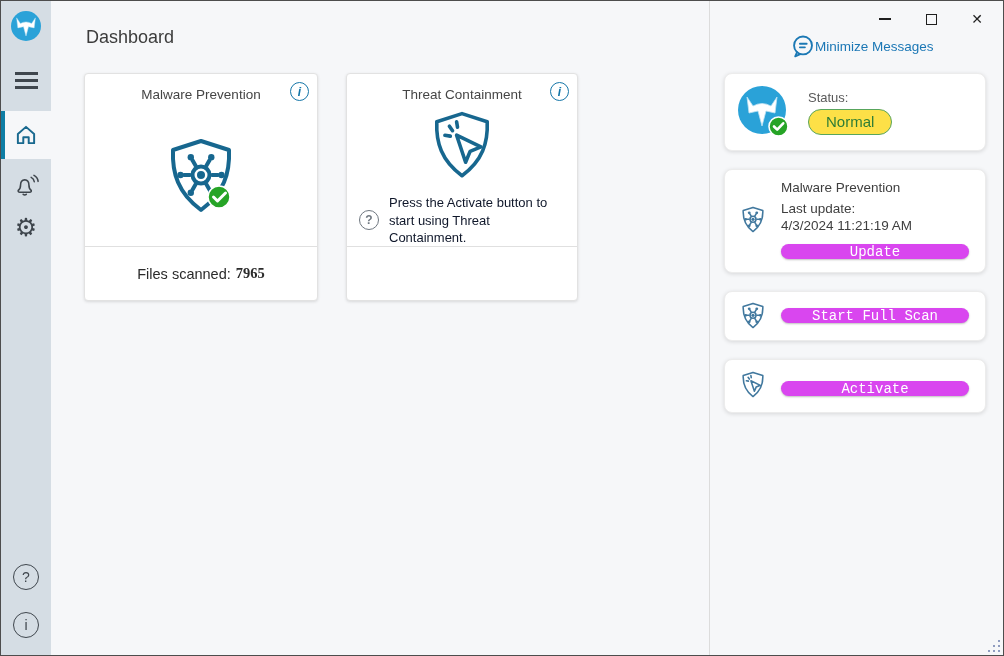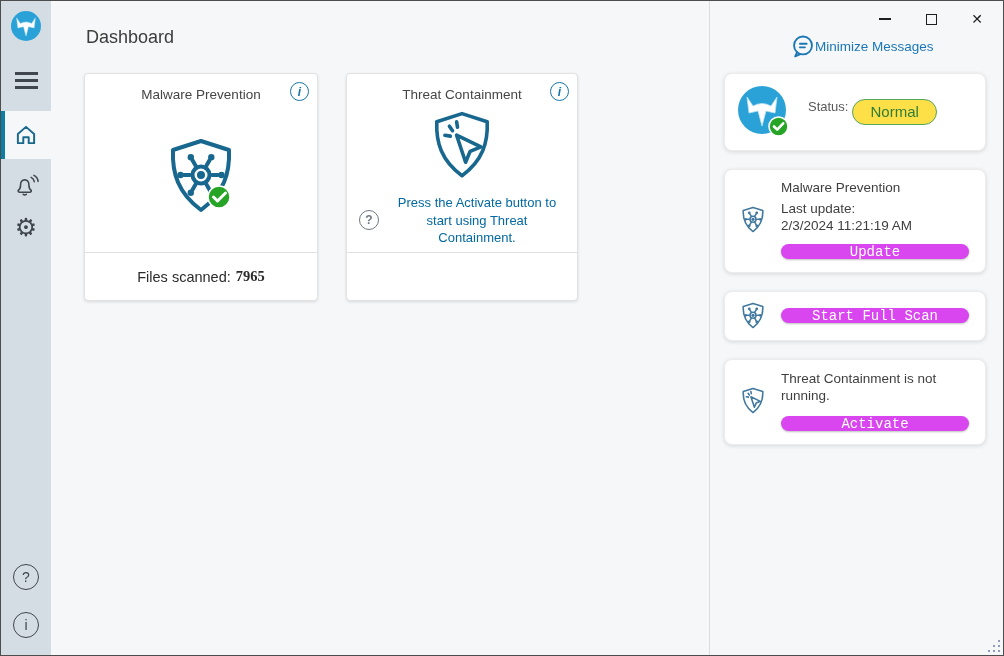--- a/index.html
+++ b/index.html
@@ -34,50 +34,50 @@
   .big-card { position:absolute; top:72px; height:228px; background:#fff;
               border:1px solid #e2e2e2; border-radius:4px;
               box-shadow:0 1px 3px rgba(0,0,0,.12); }
   .card-mal { left:83px;  width:234px; }
   .card-con { left:345px; width:232px; }
   .big-card-title { text-align:center; padding-top:13px; font-size:13.5px; color:#454545; }
   .info-badge { position:absolute; right:8px; top:8px; width:19px; height:19px;
                 border:1.6px solid #1576a8; border-radius:50%; cursor:pointer;
                 display:flex; align-items:center; justify-content:center;
                 font-size:12px; font-weight:bold; color:#1576a8; font-style:italic; }
-  .card-foot { position:absolute; left:0; right:0; bottom:0; height:48px;
+  .card-foot { position:absolute; left:0; right:0; bottom:0; height:54px;
                border-top:1px solid #e0e0e0; display:flex; align-items:center; justify-content:center;
                font-size:14.5px; color:#2b2b2b; }
   .card-foot b { margin-left:5px;font-family:Liberation Serif, serif; }
   .mal-shield-wrap { display:flex; justify-content:center; margin-top:33px; }
   .con-shield-wrap { display:flex; justify-content:center; margin-top:6px; }
   .con-body { display:flex; align-items:center; justify-content:center; gap:10px; margin-top:10px; padding:0 10px; }
   .help-badge { flex:0 0 auto; width:20px; height:20px; border:1.7px solid #6f7780; border-radius:50%;
                 display:flex; align-items:center; justify-content:center; cursor:pointer;
                 font-size:12px; font-weight:bold; color:#6f7780; }
-  .con-text { max-width:176px; text-align:center; font-size:13px; color:#0369a1; line-height:1.35; }
+  .con-text { max-width:176px; text-align:left; font-size:13px; color:#0f172a; line-height:1.35; }
 
   
   .right-panel { position:absolute; left:708px; top:0; right:0; bottom:0;
                  border-left:1px solid #dcdcdc; background:#f6f7f9; }
   .win-controls { position:absolute; top:6px; right:10px; display:flex; gap:14px; }
   .win-btn { width:32px; height:24px; display:flex; align-items:center; justify-content:center; cursor:pointer; }
   .min-bar { width:12px; height:1.5px; background:#1f1f1f; }
   .max-box { width:11px; height:11px; border:1.2px solid #1f1f1f; }
   .close-x { font-size:14px; color:#1f1f1f; line-height:1; }
 
   .min-messages { position:absolute; top:33px; left:80px; display:flex; align-items:center; cursor:pointer; }
   .min-messages-label { font-size:13.5px; color:#1b77b5; }
 
   .msg-stack { position:absolute; left:14px; top:72px; width:262px; }
   .msg-card { background:#fff; border-radius:8px; box-shadow:0 1px 4px rgba(0,0,0,.13);
               border:1px solid #ececec; margin-bottom:18px; }
 
   .status-card { height:78px; display:flex; align-items:center; padding-left:13px; gap:18px; }
-  .status-col { display:flex; flex-direction:row; gap:4px; }
+  .status-col { display:flex; flex-direction:column; gap:4px; }
   .status-label { font-size:13px; color:#5a5a5a; }
   .status-pill { display:inline-block; padding:3px 17px 4px; border:1.5px solid #58a55c; border-radius:15px;
                  background:#fde047; color:#2e7d36; font-size:15px; width:max-content; }
 
   .grid-card { display:grid; grid-template-columns:56px 1fr; align-items:center; padding:10px 16px 12px 0; }
   .grid-icon { display:flex; align-items:center; justify-content:center; }
   .upd-title { font-size:13.5px; color:#3f3f3f; margin-bottom:6px; }
   .upd-line  { font-size:13.5px; color:#3f3f3f; line-height:1.25; }
   .green-btn { margin-top:9px; width:100%; height:15px; border:none; border-radius:14px;
                background:#d946ef; color:#fff; font-size:14px; font-family:Liberation Mono, monospace; cursor:pointer;
@@ -264,21 +264,21 @@
               <circle cx="29.2" cy="58.5" r="4"></circle>
               <circle cx="19" cy="40" r="4"></circle>
               <circle cx="29.2" cy="21.5" r="4"></circle>
               <circle cx="50.8" cy="21.5" r="4"></circle>
             </g>
           </svg>
         </div>
         <div>
           <div class="upd-title">Malware Prevention</div>
           <div class="upd-line">Last update:</div>
-          <div class="upd-line">2/3/2024 11:21:19 AM</div>
+          <div class="upd-line">4/3/2024 11:21:19 AM</div>
           <button class="green-btn">Update</button>
         </div>
       </div>
 
       <div class="msg-card grid-card scan-card">
         <div class="grid-icon">
           <svg width="28" height="30" viewBox="0 0 80 84">
             <path class="stroke-small" d="M40 6 L12 15 C11 38 17 58 40 75 C63 58 69 38 68 15 Z"></path>
             <g class="stroke-small" stroke-width="4">
               <circle cx="40" cy="40" r="8.5"></circle>
@@ -309,21 +309,20 @@
             <path class="stroke-small" d="M40 6 L12 15 C11 38 17 58 40 75 C63 58 69 38 68 15 Z"></path>
             <g class="stroke-small" stroke-width="4.5">
               <path d="M34 30 L44 60 L49 48 L61 43 Z"></path>
               <line x1="26" y1="20" x2="29.5" y2="25"></line>
               <line x1="21" y1="30" x2="27" y2="31"></line>
               <line x1="34" y1="15" x2="35" y2="21"></line>
             </g>
           </svg>
         </div>
         <div>
-          <div class="tc-text">Threat Containment is not running.</div>
           <button class="green-btn">Activate</button>
         </div>
       </div>
 
     </div>
 
     <div class="resize-grip">
       <i class="g1"></i>
         <i class="g2"></i>
         <i class="g3"></i>

